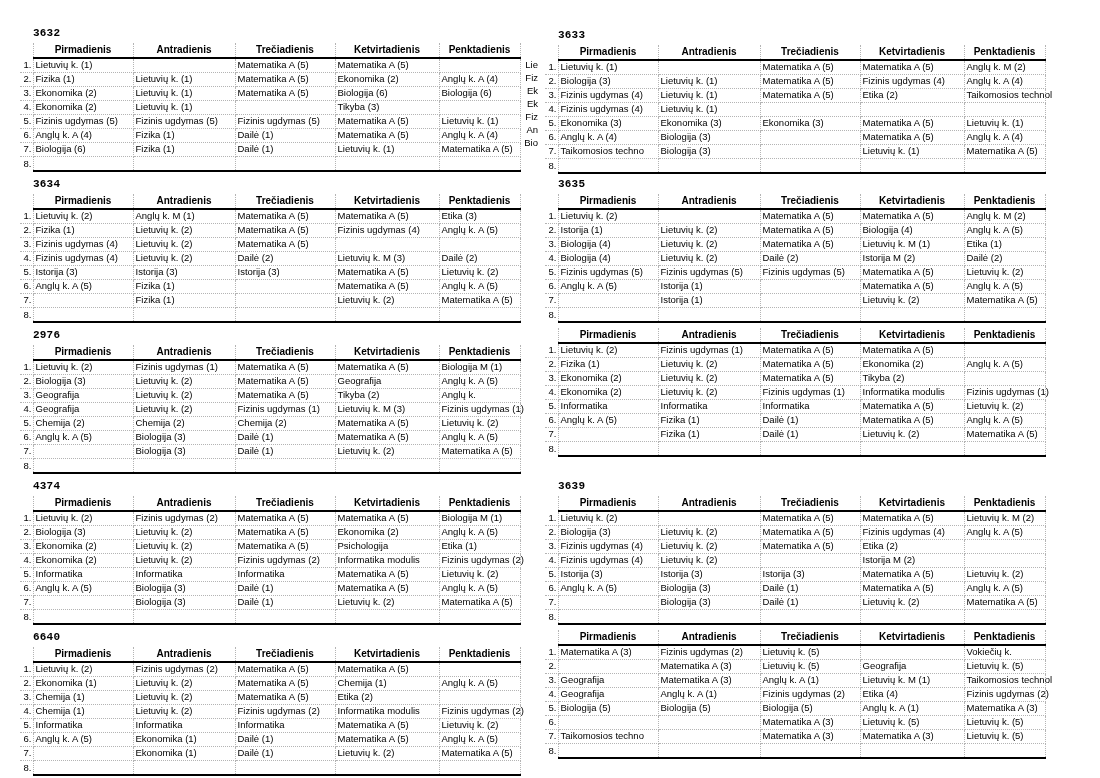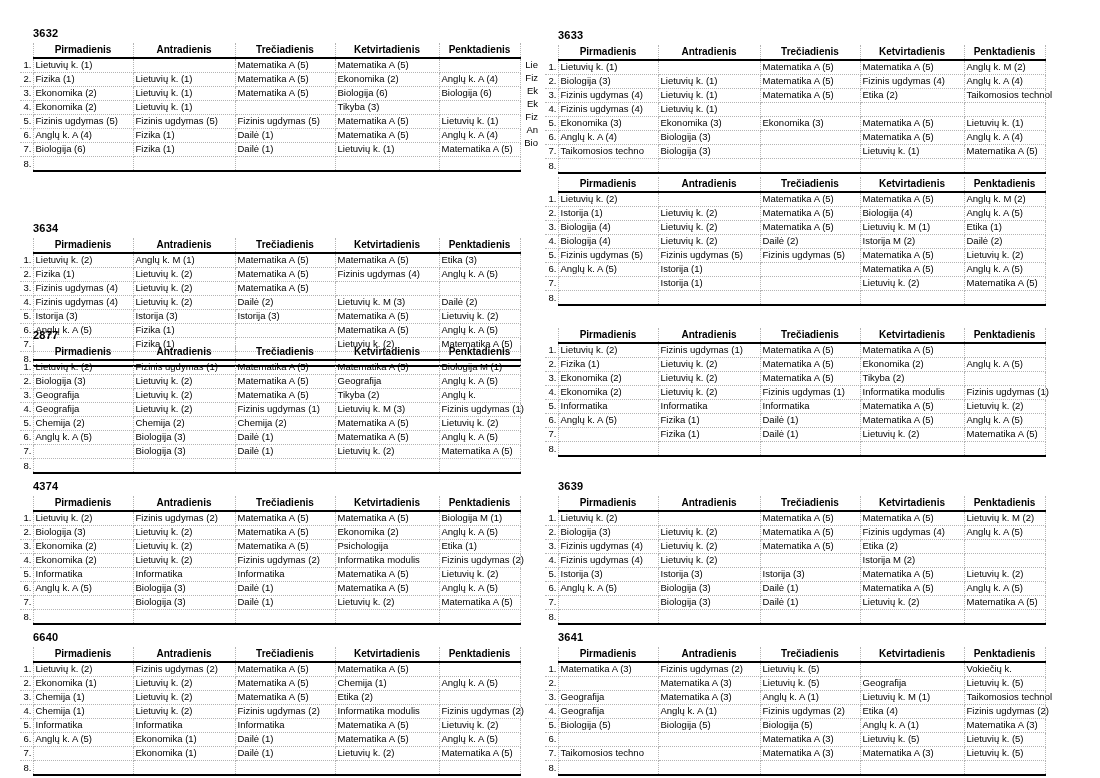--- a/index.html
+++ b/index.html
@@ -4,21 +4,21 @@
 <style>
   html,body{margin:0;padding:0}
   body{
     width:1100px;height:778px;overflow:hidden;background:#ffffff;
     font-family:"Liberation Sans","DejaVu Sans",sans-serif;color:#000;
     position:relative;
   }
   .block{position:absolute;width:545px}
   .class-title{
     font-size:11px;font-weight:bold;height:17px;line-height:14px;
-    padding-left:13px;letter-spacing:0.2px;
+    padding-left:13px;letter-spacing:0.2px;font-family:Liberation Mono, monospace;
   }
   table.tt{border-collapse:collapse;table-layout:fixed;width:500px}
   .tt th,.tt td{padding:0;margin:0}
   .tt th{
     font-size:10px;font-weight:bold;text-align:center;height:14px;line-height:14px;
     border-bottom:2.5px solid #000;border-right:1px dotted #b4b4b4;
     white-space:nowrap;overflow:hidden;
   }
   .tt th.num{border-bottom:none}
   .tt td{
@@ -211,21 +211,21 @@
             <td class="num">8.</td>
             <td class="day"></td>
             <td class="day"></td>
             <td class="day"></td>
             <td class="day"></td>
             <td class="day col-last"></td>
           </tr>
         </tbody>
       </table>
     </div>
-    <div class="block" style="left: 20px; top: 177px; margin-top: 44px;">
+    <div class="block" style="left: 20px; top: 177px;">
       <div class="class-title">3634</div>
       <table class="tt">
         <colgroup>
           <col style="width: 13px;">
           <col style="width: 100px;">
           <col style="width: 102px;">
           <col style="width: 100px;">
           <col style="width: 104px;">
           <col style="width: 81px;">
         </colgroup>
@@ -301,20 +301,21 @@
             <td class="day"></td>
             <td class="day"></td>
             <td class="day"></td>
             <td class="day"></td>
             <td class="day col-last"></td>
           </tr>
         </tbody>
       </table>
     </div>
     <div class="block" style="left: 545px; top: 177px;">
+      <div class="class-title">3635</div>
       <table class="tt">
         <colgroup>
           <col style="width: 13px;">
           <col style="width: 100px;">
           <col style="width: 102px;">
           <col style="width: 100px;">
           <col style="width: 104px;">
           <col style="width: 81px;">
         </colgroup>
         <thead>
@@ -389,21 +390,21 @@
             <td class="day"></td>
             <td class="day"></td>
             <td class="day"></td>
             <td class="day"></td>
             <td class="day col-last"></td>
           </tr>
         </tbody>
       </table>
     </div>
     <div class="block" style="left: 20px; top: 328px;">
-      <div class="class-title">2877</div>
+      <div class="class-title">2976</div>
       <table class="tt">
         <colgroup>
           <col style="width: 13px;">
           <col style="width: 100px;">
           <col style="width: 102px;">
           <col style="width: 100px;">
           <col style="width: 104px;">
           <col style="width: 81px;">
         </colgroup>
         <thead>
@@ -833,21 +834,20 @@
             <td class="day"></td>
             <td class="day"></td>
             <td class="day"></td>
             <td class="day"></td>
             <td class="day col-last"></td>
           </tr>
         </tbody>
       </table>
     </div>
     <div class="block" style="left: 545px; top: 630px;">
-      <div class="class-title">3641</div>
       <table class="tt">
         <colgroup>
           <col style="width: 13px;">
           <col style="width: 100px;">
           <col style="width: 102px;">
           <col style="width: 100px;">
           <col style="width: 104px;">
           <col style="width: 81px;">
         </colgroup>
         <thead>

